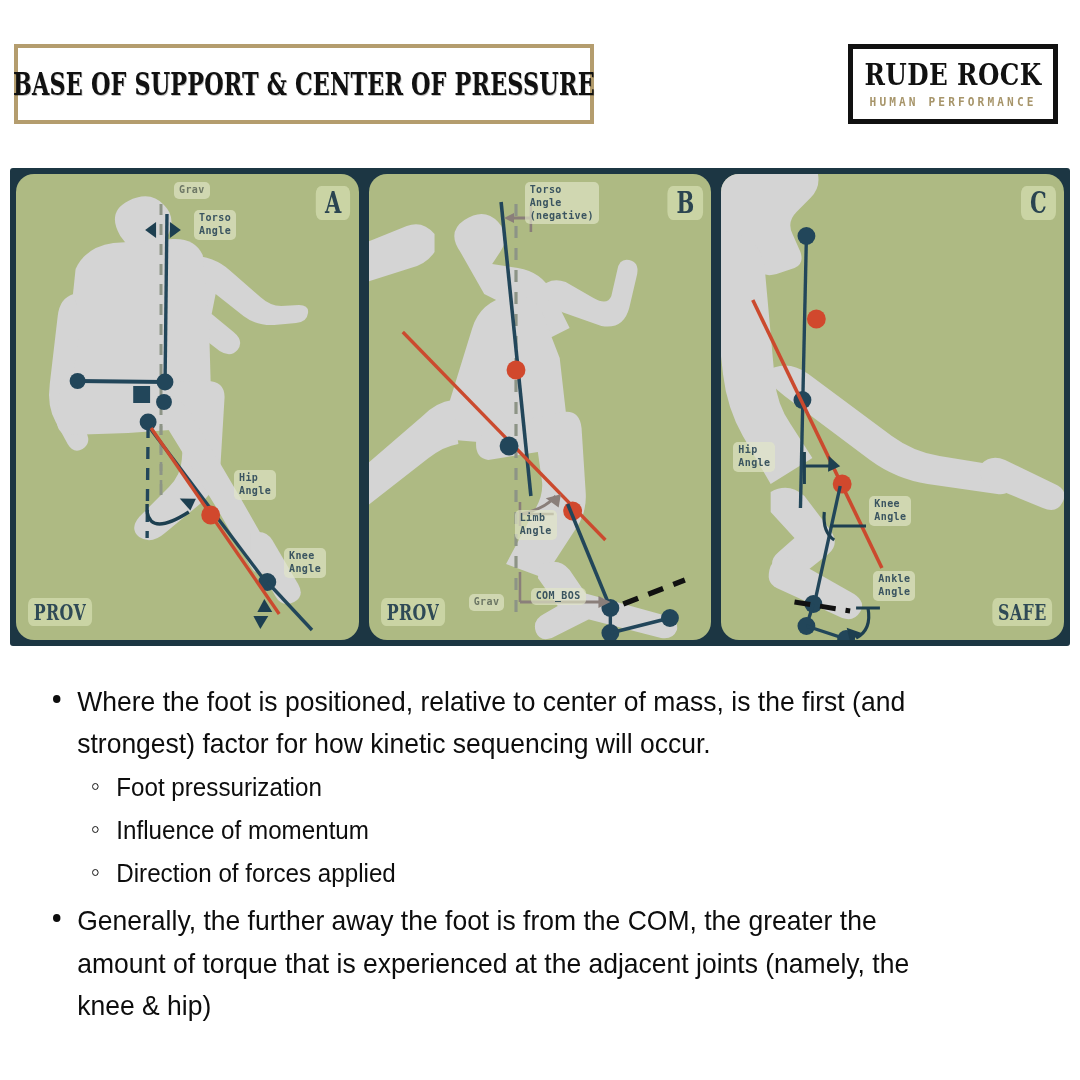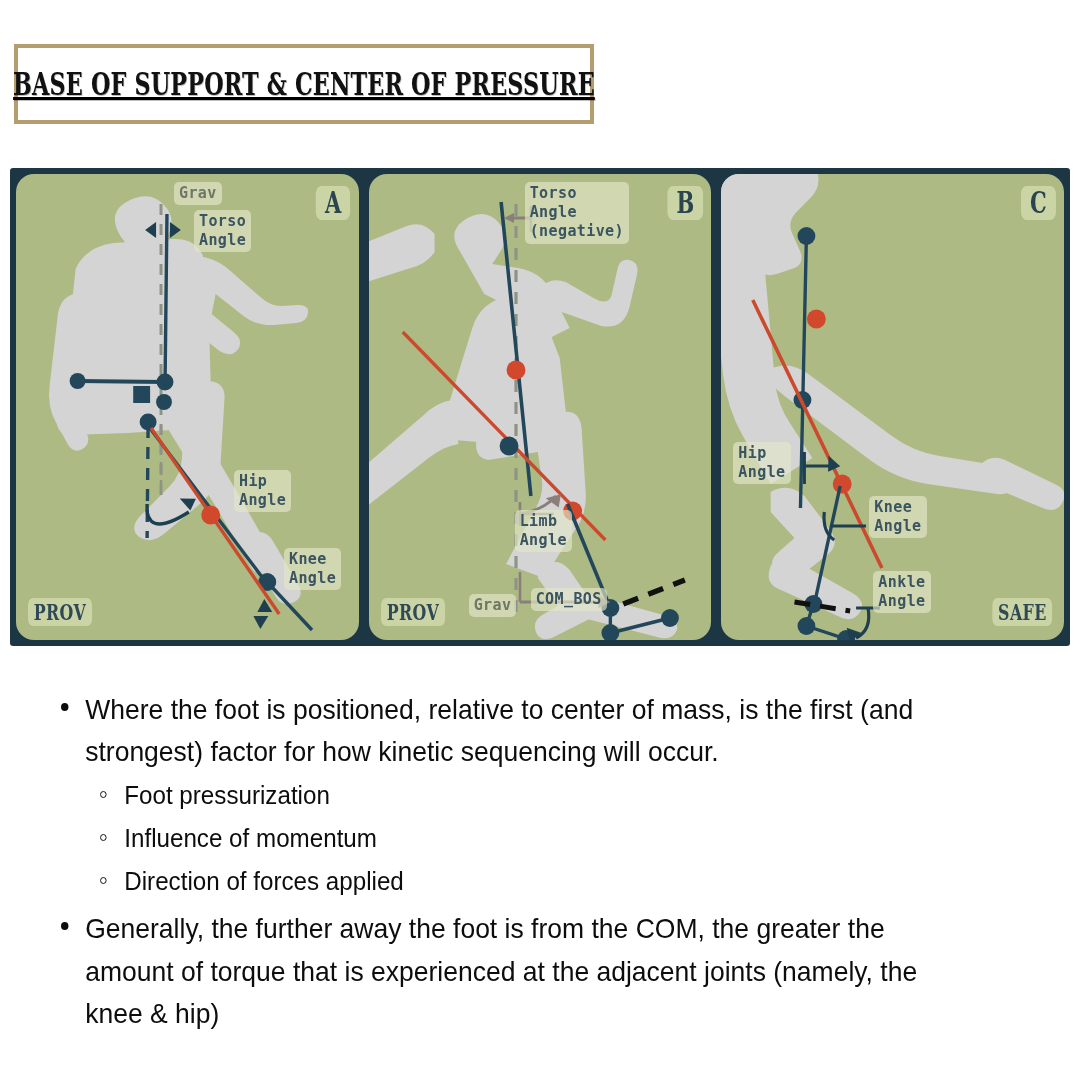--- a/index.html
+++ b/index.html
@@ -16,21 +16,21 @@
   }
   .title-box{
     position:absolute;left:14px;top:44px;width:580px;height:80px;
     border:4px solid #b49d6e;background:#ffffff;
     box-sizing:border-box;
     display:flex;align-items:center;
   }
   .title-inner{
     position:absolute;left:8px;top:8px;right:8px;bottom:8px;
     border:2px solid #ffffff;
-    display:flex;align-items:center;justify-content:center;text-decoration:underline;
+    display:flex;align-items:center;justify-content:center;
   }
   .title-text{
     font-family:"DejaVu Serif",serif;
     font-weight:bold;
     font-size:31px;
     letter-spacing:0.2px;
     color:#111111;
     transform:scaleX(0.72);
     transform-origin:center center;
     white-space:nowrap;
@@ -78,21 +78,21 @@
     background:#aeba83;
     border-radius:18px;
     overflow:hidden;
   }
   .panel svg{position:absolute;left:0;top:0;width:100%;height:100%;display:block;}
 
   
   .lbl{
     position:absolute;
     font-family:"DejaVu Sans Mono",monospace;
-    font-size:15px;font-weight:bold;
+    font-size:10px;font-weight:bold;
     color:#3a5460;
     background:rgba(226,231,200,0.66);
     border-radius:5px;
     padding:2px 5px;
     line-height:1.28;
     white-space:pre;
     letter-spacing:0.4px;
   }
   .lbl.muted{color:#6d7765;}
   .badge-letter{
@@ -116,21 +116,21 @@
     line-height:1.1;
     letter-spacing:0.5px;
   }
   .badge-status.right{transform-origin:right bottom;}
 
   
   .content{
     position:absolute;left:0;top:662px;width:1080px;
     padding:18px 40px 0 40px;box-sizing:border-box;
   }
-  ul.l1{list-style:none;margin:8px;padding:0;}
+  ul.l1{list-style:none;margin:0;padding:0;}
   ul.l1 > li{
     position:relative;
     padding-left:40px;
     margin:0 0 6px 0;
     font-size:28.5px;
     line-height:1.48;
     color:#0d0d0d;
     font-family:"Liberation Sans",sans-serif;
     transform:scaleX(0.93);
     transform-origin:left top;
@@ -155,20 +155,26 @@
     box-sizing:border-box;
   }
 </style>
 </head>
 <body>
 
 <div class="header">
   <div class="title-box">
     <div class="title-inner">
       <span class="title-text">BASE OF SUPPORT &amp; CENTER OF PRESSURE</span>
+    </div>
+  </div>
+  <div class="logo">
+    <div class="logo-inner">
+      <span class="logo-top">RUDE ROCK</span>
+      <span class="logo-bottom">HUMAN PERFORMANCE</span>
     </div>
   </div>
 </div>
 
 <div class="figure">
   <div class="panels">
 
     <div class="panel" id="panel-A">
       <svg viewBox="0 0 345 466" preserveAspectRatio="none">
         <g>

